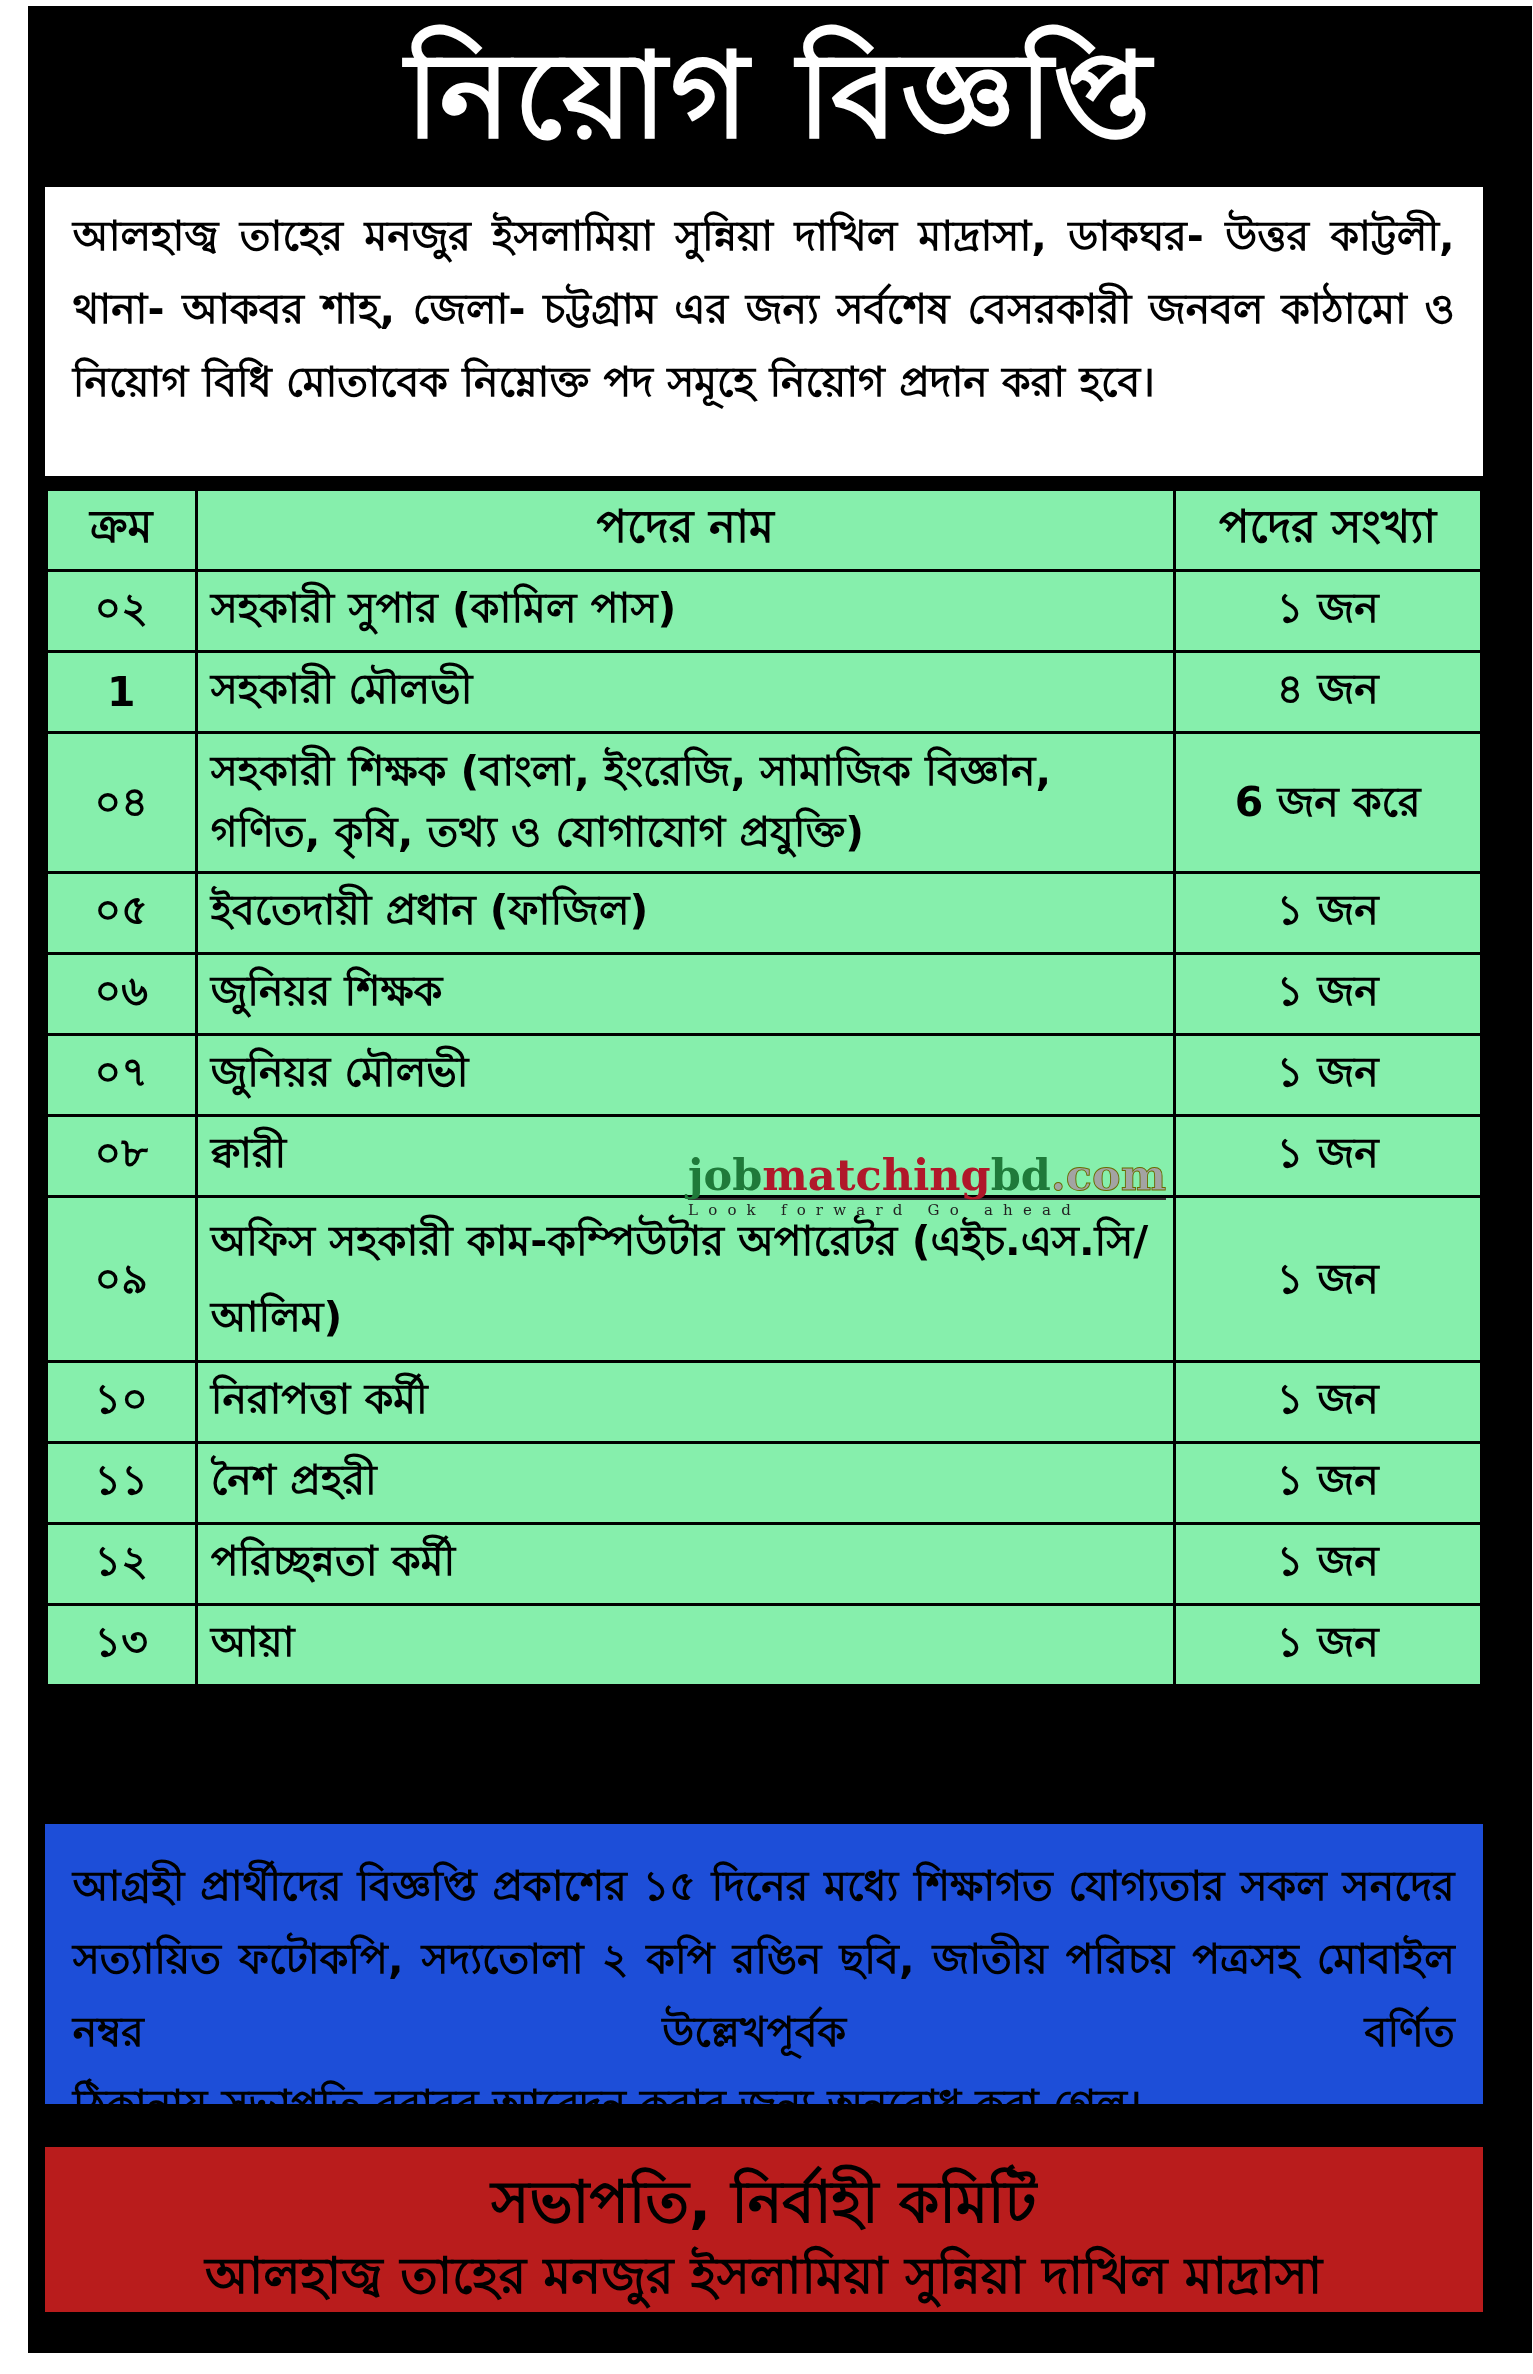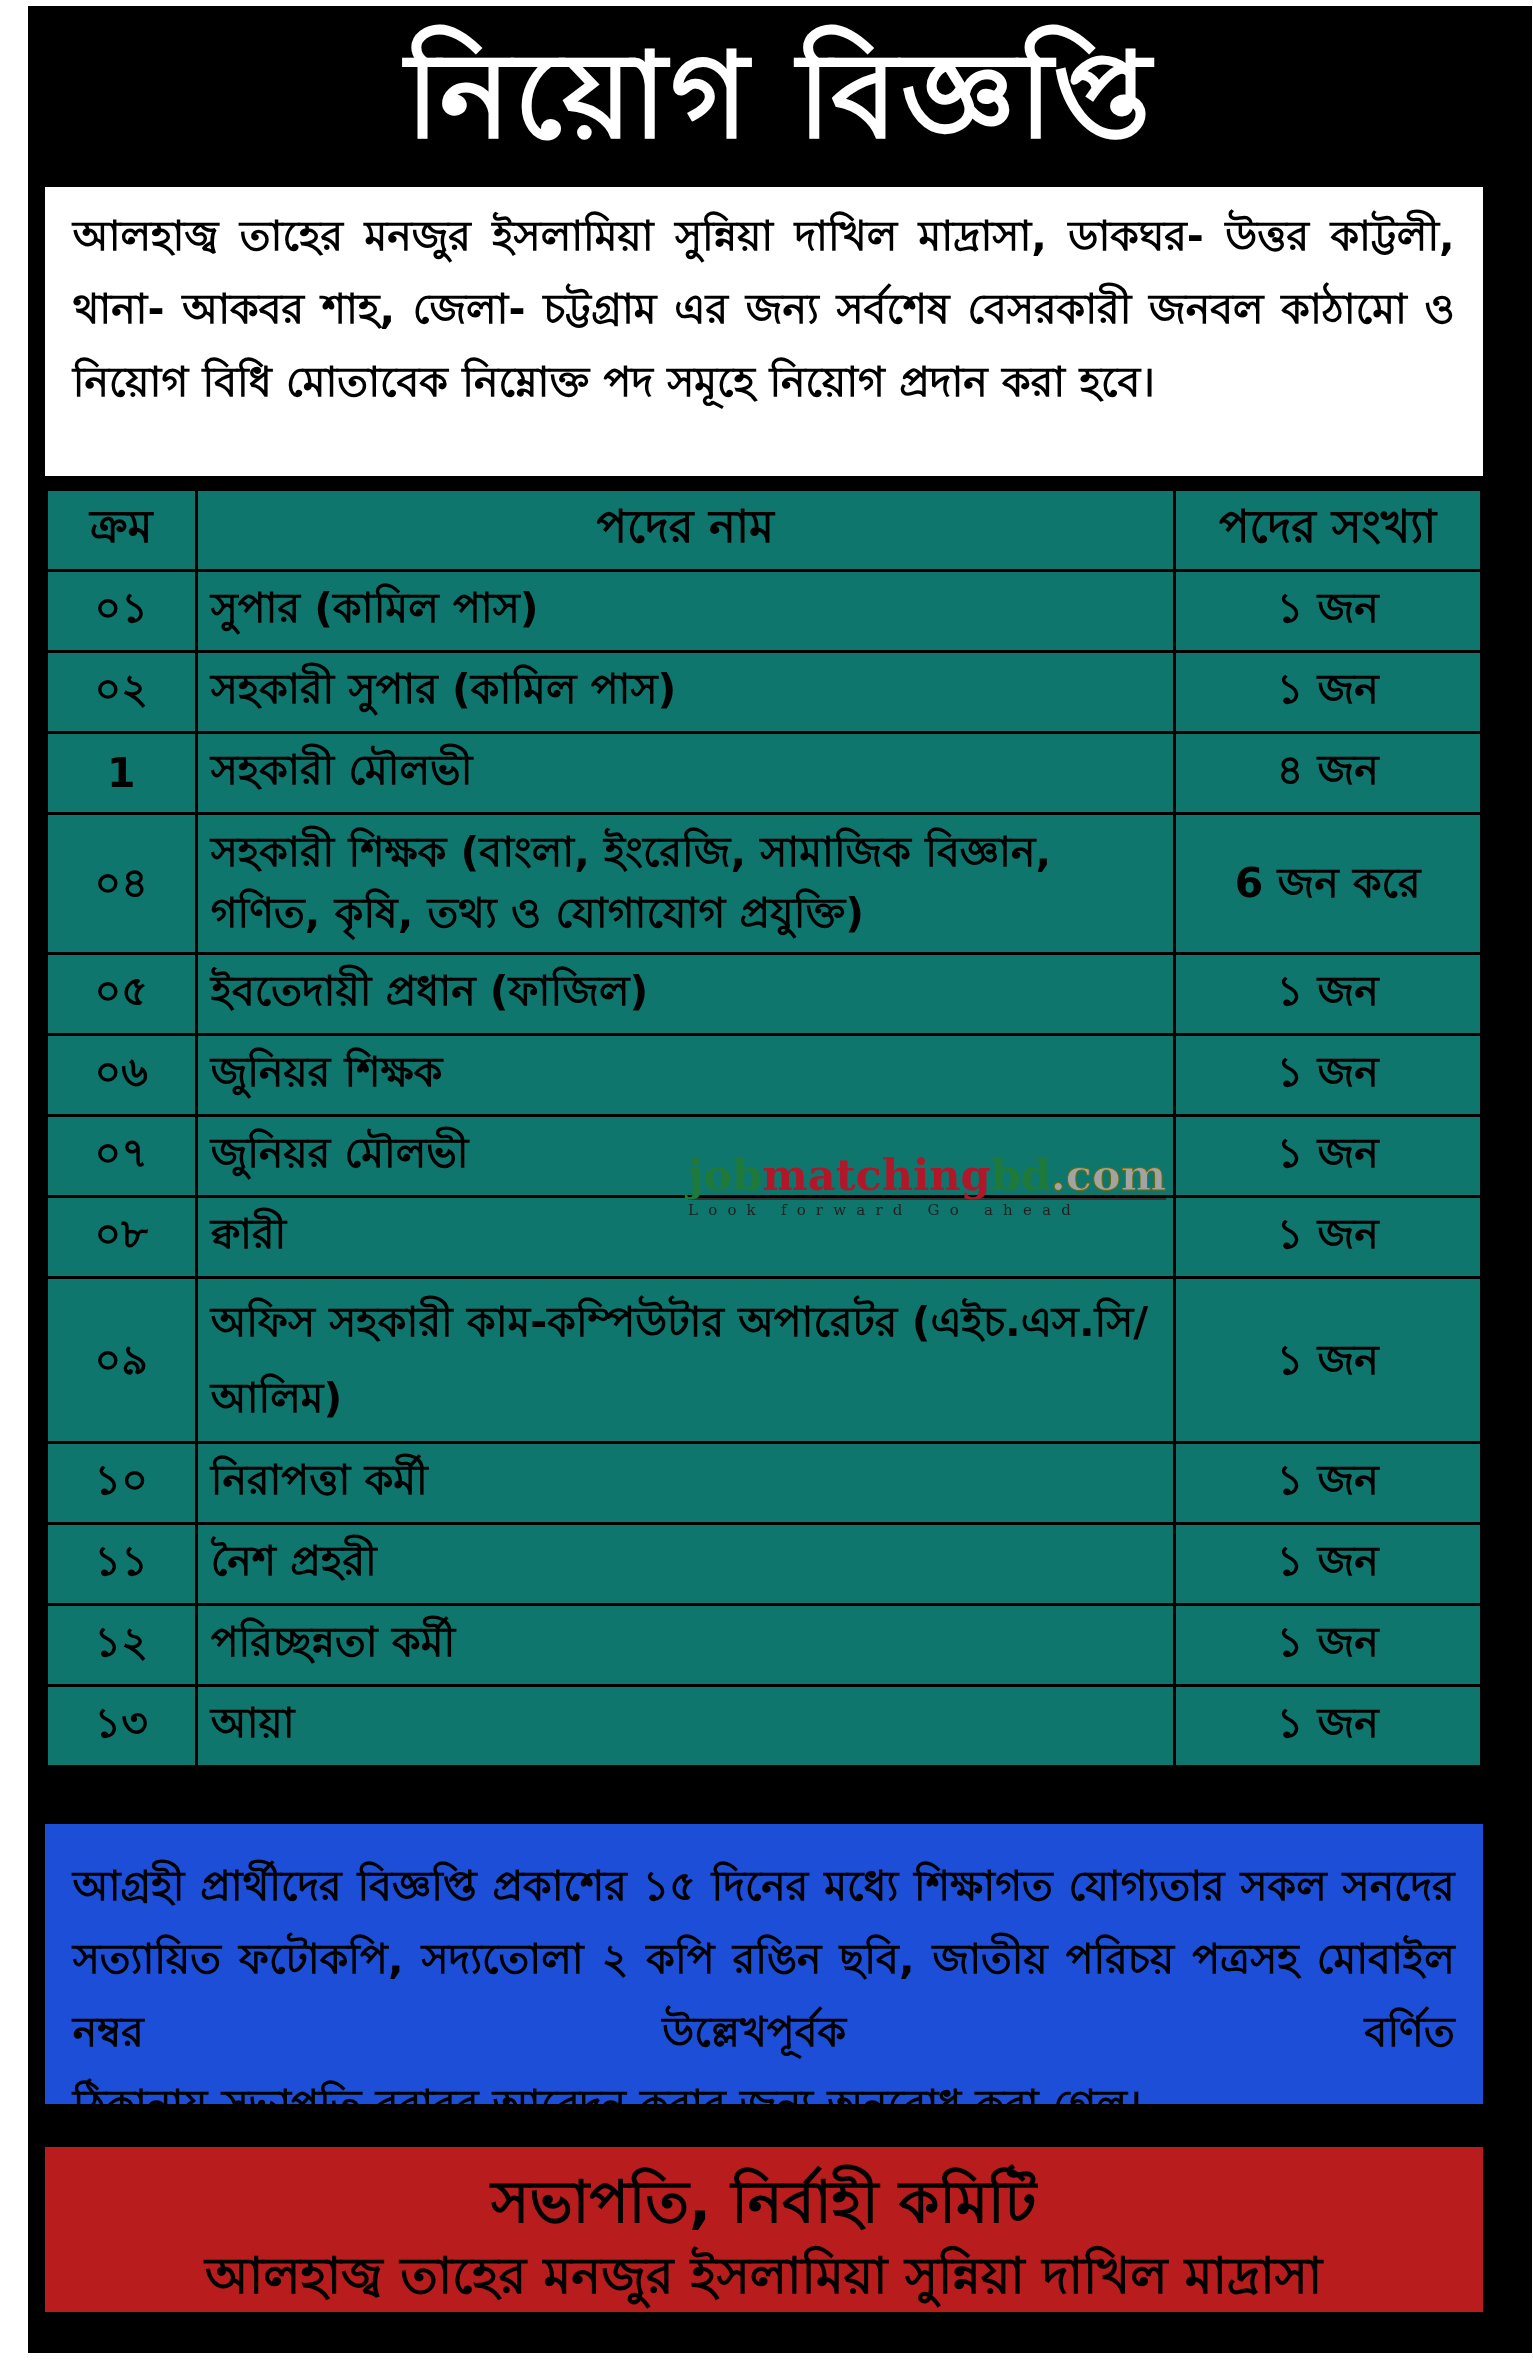--- a/index.html
+++ b/index.html
@@ -8,21 +8,21 @@
   .frame { position: absolute; left: 28px; top: 5.6px; width: 1504px; height: 2347px;
            background: #000; }
   .title-band { position: absolute; left: 0; top: 0; width: 100%; height: 176px;
                 display: flex; align-items: center; justify-content: center; }
   .title { color: #fff; font-size: 119px; font-weight: bold; letter-spacing: 3.7px;
            line-height: 1; margin-top: 5.6px; }
   .intro { position: absolute; left: 16.7px; top: 181px; width: 1438px; height: 289px;
            background: #fff; box-sizing: border-box; padding: 13px 28px 12px 28px;
            font-size: 41px; font-weight: bold; line-height: 73px; text-align: justify; }
   .table { position: absolute; left: 16.7px; top: 482px; width: 1438px;
-           background: #0f766e; border-collapse: collapse; }
+           background: #86efac; border-collapse: collapse; }
   .table td, .table th { border: 3.7px solid #000; padding: 0 13px; font-size: 41px;
            font-weight: bold; vertical-align: middle; }
   .table th { height: 78px; font-size: 45px; }
   .col-sl { width: 121px; text-align: center; }
   .col-count { width: 278px; text-align: center; }
   .table td.col-name { text-align: left; }
   .row-1 td { height: 78px; }
   .row-2 td { height: 137px; line-height: 61px; }
   .row-3 td { height: 162px; line-height: 76px; }
   .footer-text { position: absolute; left: 16.7px; top: 1818px; width: 1438px; height: 280px;
@@ -54,25 +54,20 @@
 
   <table class="table">
     <thead>
       <tr>
         <th class="col-sl">ক্রম</th>
         <th>পদের নাম</th>
         <th class="col-count">পদের সংখ্যা</th>
       </tr>
     </thead>
     <tbody>
-      <tr class="row-1">
-        <td class="col-sl">০১</td>
-        <td class="col-name">সুপার (কামিল পাস)</td>
-        <td class="col-count">১ জন</td>
-      </tr>
       <tr class="row-1">
         <td class="col-sl">০২</td>
         <td class="col-name">সহকারী সুপার (কামিল পাস)</td>
         <td class="col-count">১ জন</td>
       </tr>
       <tr class="row-1">
         <td class="col-sl">1</td>
         <td class="col-name">সহকারী মৌলভী</td>
         <td class="col-count">৪ জন</td>
       </tr>

